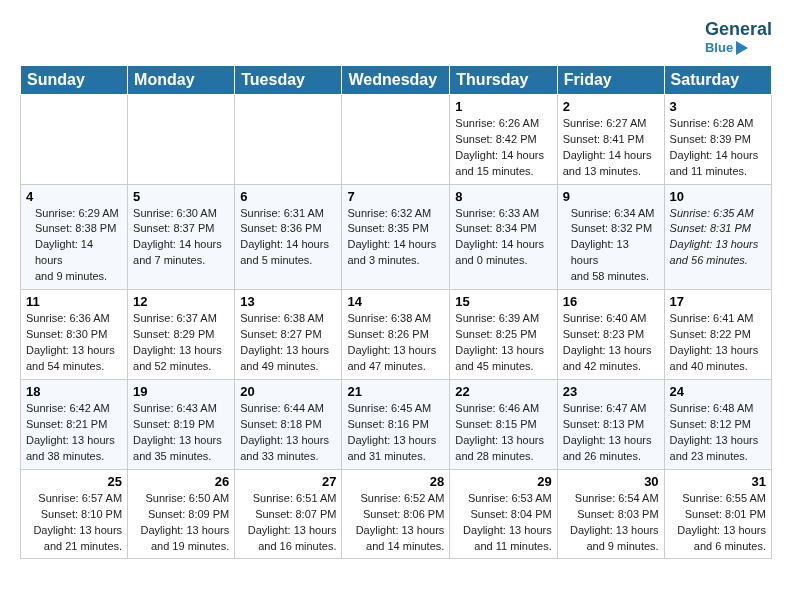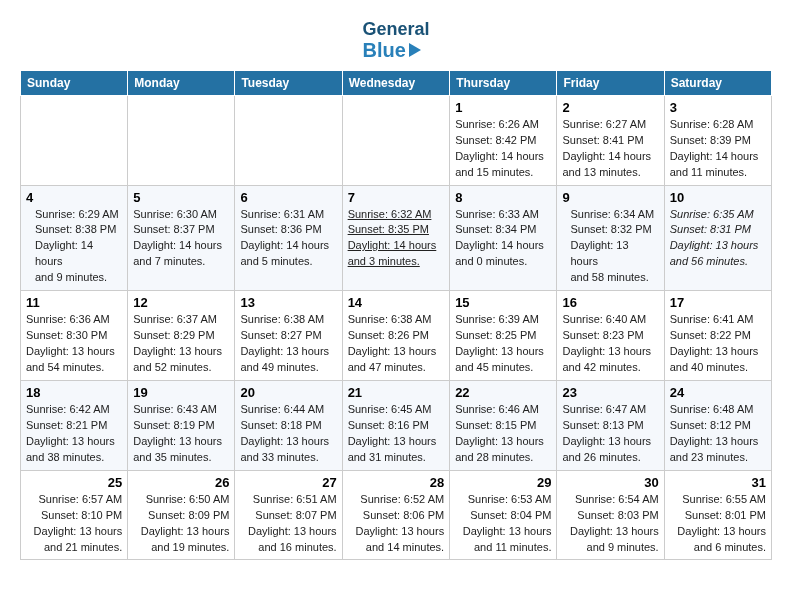--- a/index.html
+++ b/index.html
@@ -5,21 +5,21 @@
     * { margin: 0; padding: 0; box-sizing: border-box; }
     body {
       font-family: Arial, sans-serif;
       background: #fff;
       width: 792px;
       min-height: 612px;
       padding: 20px;
     }
     .header {
       display: flex;
-      justify-content: center;
+      justify-content: flex-end;
       align-items: flex-start;
       margin-bottom: 10px;
     }
     .logo {
       display: flex;
       flex-direction: column;
       align-items: flex-start;
     }
     .logo-wrapper {
       display: flex;
@@ -41,21 +41,21 @@
     .calendar {
       width: 100%;
       border-collapse: collapse;
       font-size: 11px;
     }
     .calendar th {
       background: #2471a3;
       color: #fff;
       text-align: left;
       padding: 5px 6px;
-      font-size: 12px;
+      font-size: 16px;
       font-weight: bold;
       border: 1px solid #fff;
     }
     .calendar td {
       border: 1px solid #ccc;
       vertical-align: top;
       padding: 4px 5px;
       width: 108px;
       min-height: 80px;
       background: #fff;
@@ -87,21 +87,21 @@
   </style>
 </head>
 <body>
 
 <div class="header">
   <div class="logo">
     <div class="logo-wrapper">
       <div>
         <div style="font-size:18px;font-weight:bold;color:#1a5276;line-height:1.1;">General</div>
         <div style="display:flex;align-items:center;">
-          <span style="font-size:20px;font-weight:bold;color:#2980b9;line-height:1;">Blue</span>
+          <span style="font-size:13px;font-weight:bold;color:#2980b9;line-height:1;">Blue</span>
           <span style="display:inline-block;width:0;height:0;border-top:7px solid transparent;border-bottom:7px solid transparent;border-left:12px solid #2980b9;margin-left:3px;margin-top:1px;"></span>
         </div>
       </div>
     </div>
   </div>
   <div class="title-block">
     <div class="month-title"></div>
     <div class="location"></div>
   </div>
 </div>
@@ -163,21 +163,21 @@
         </td>
         <td>
           <span class="day-number">6</span>
           <div class="day-info" style="white-space: pre-line;">Sunrise: 6:31 AM
 Sunset: 8:36 PM
 Daylight: 14 hours
 and 5 minutes.</div>
         </td>
         <td>
           <span class="day-number">7</span>
-          <div class="day-info" style="white-space: pre-line; text-decoration: underline;">Sunrise: 6:32 AM
+          <div class="day-info" style="white-space: pre-line;">Sunrise: 6:32 AM
 Sunset: 8:35 PM
 Daylight: 14 hours
 and 3 minutes.</div>
         </td>
         <td>
           <span class="day-number">8</span>
           <div class="day-info" style="white-space: pre-line;">Sunrise: 6:33 AM
 Sunset: 8:34 PM
 Daylight: 14 hours
 and 0 minutes.</div>

